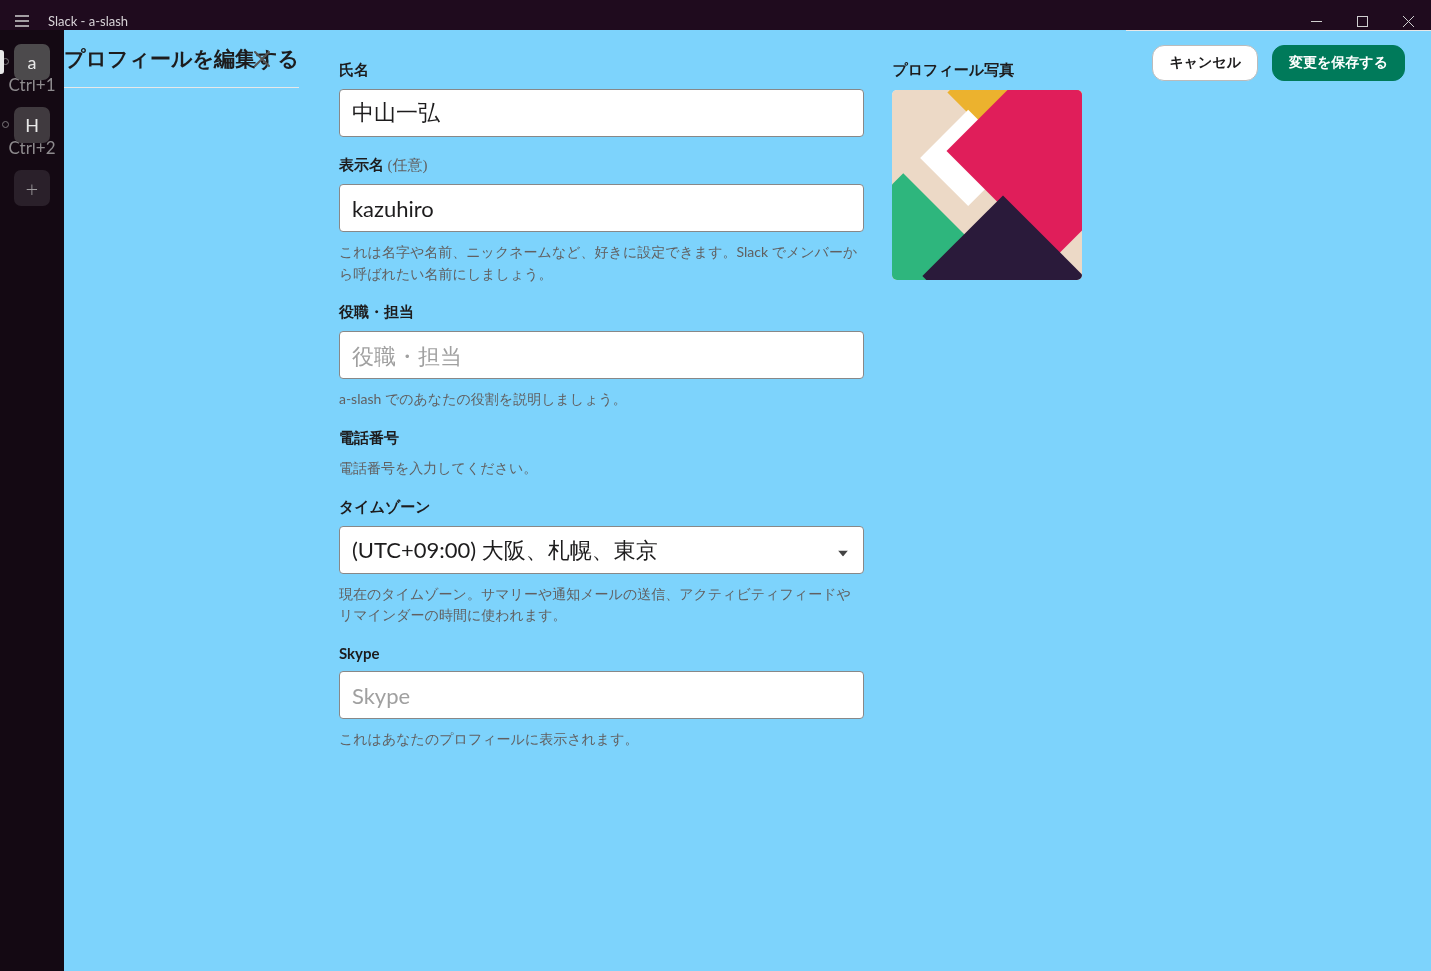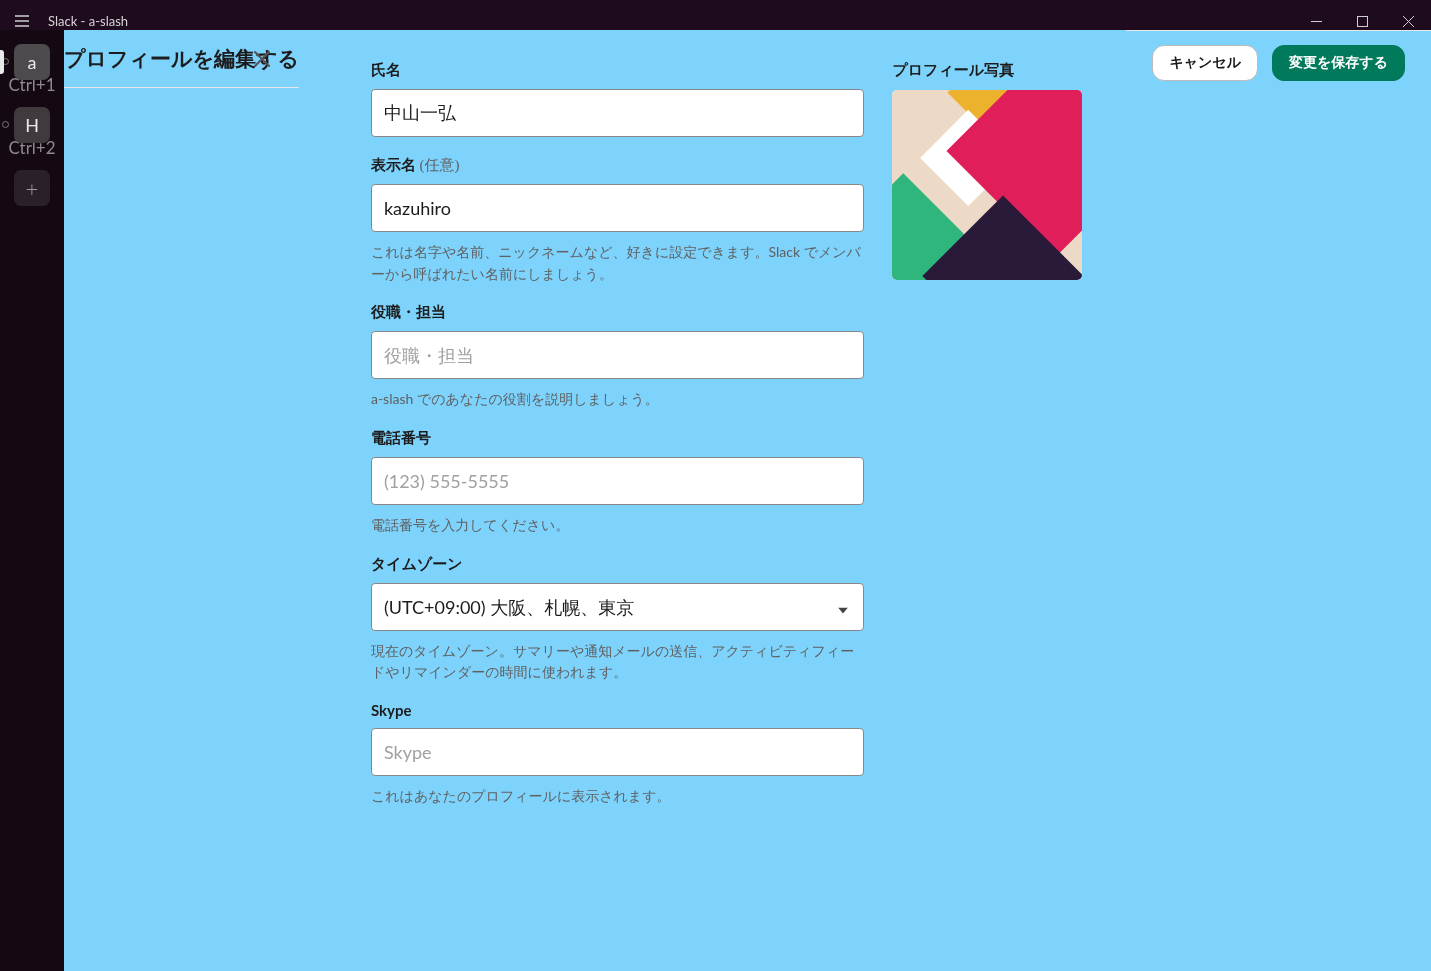--- a/index.html
+++ b/index.html
@@ -90,21 +90,20 @@
     position: absolute; right: 22px; top: 14px;
     width: 30px; height: 30px; display:flex; align-items:center; justify-content:center;
     cursor:pointer; color:#666;
   }
   .modal-close svg { width: 20px; height: 20px; }
 
   .modal-body {
     flex: 1;
     overflow-y: scroll;
     padding: 30px 4px 40px 0;
-    margin-left: 32px;
   }
   .modal-body::-webkit-scrollbar { width: 14px; }
   .modal-body::-webkit-scrollbar-thumb { background:#c8c8c8; border-radius:7px; border:3px solid #fff;}
   .form-wrapper {
     max-width: 940px;
     margin: 0 auto;
     padding: 0 40px;
     display: flex;
     gap: 28px;
     align-items: flex-start;
@@ -114,21 +113,21 @@
 
   .field-group { margin-bottom: 18px; }
   .field-label { font-size: 15px; font-weight: 700; margin-bottom: 9px; display:block; }
   .field-label .optional { font-weight: 400; color: #616061; font-family: Liberation Serif, serif; }
   .text-input, .select-input {
     width: 100%;
     height: 48px;
     border: 1px solid #888;
     border-radius: 4px;
     padding: 0 12px;
-    font-size: 18px;
+    font-size: 22px;
     font-family: inherit;
     color: #1d1c1d;
     background: #fff;
   }
   .text-input::placeholder { color: #a0a0a0; }
   .select-input {
     appearance: none;
     -webkit-appearance: none;
     background: #fff;
     position: relative;
@@ -253,21 +252,20 @@
         </div>
 
         <div class="field-group">
           <label class="field-label">役職・担当</label>
           <input class="text-input" type="text" placeholder="役職・担当" style="">
           <div class="help-text">a-slash でのあなたの役割を説明しましょう。</div>
         </div>
 
         <div class="field-group">
           <label class="field-label">電話番号</label>
-          <input class="text-input" type="text" placeholder="(123) 555-5555" style="">
           <div class="help-text">電話番号を入力してください。</div>
         </div>
 
         <div class="field-group">
           <label class="field-label">タイムゾーン</label>
           <div class="select-wrap">
             <select class="select-input">
               <option>(UTC+09:00) 大阪、札幌、東京</option>
             </select>
             <span class="select-caret">

